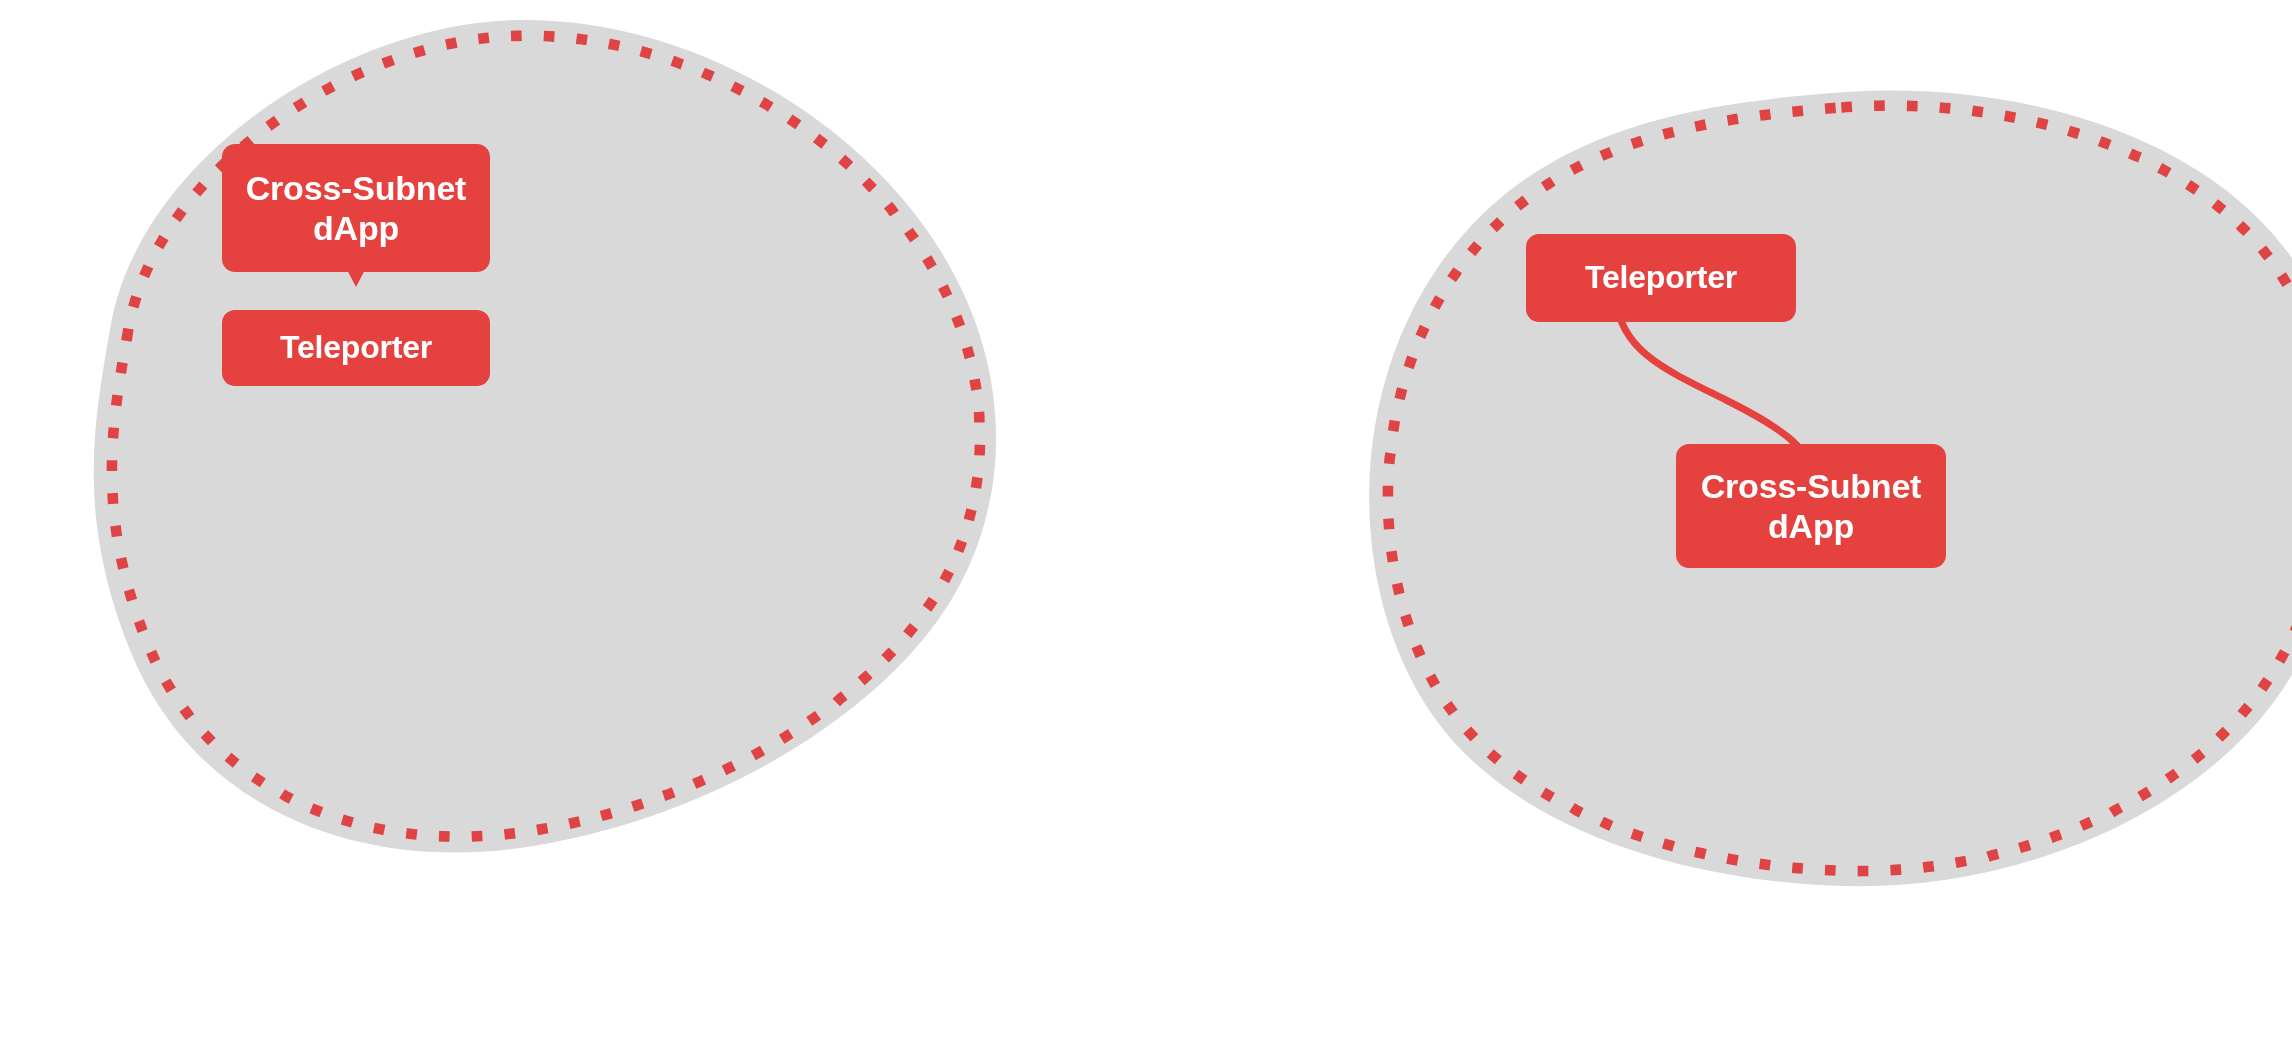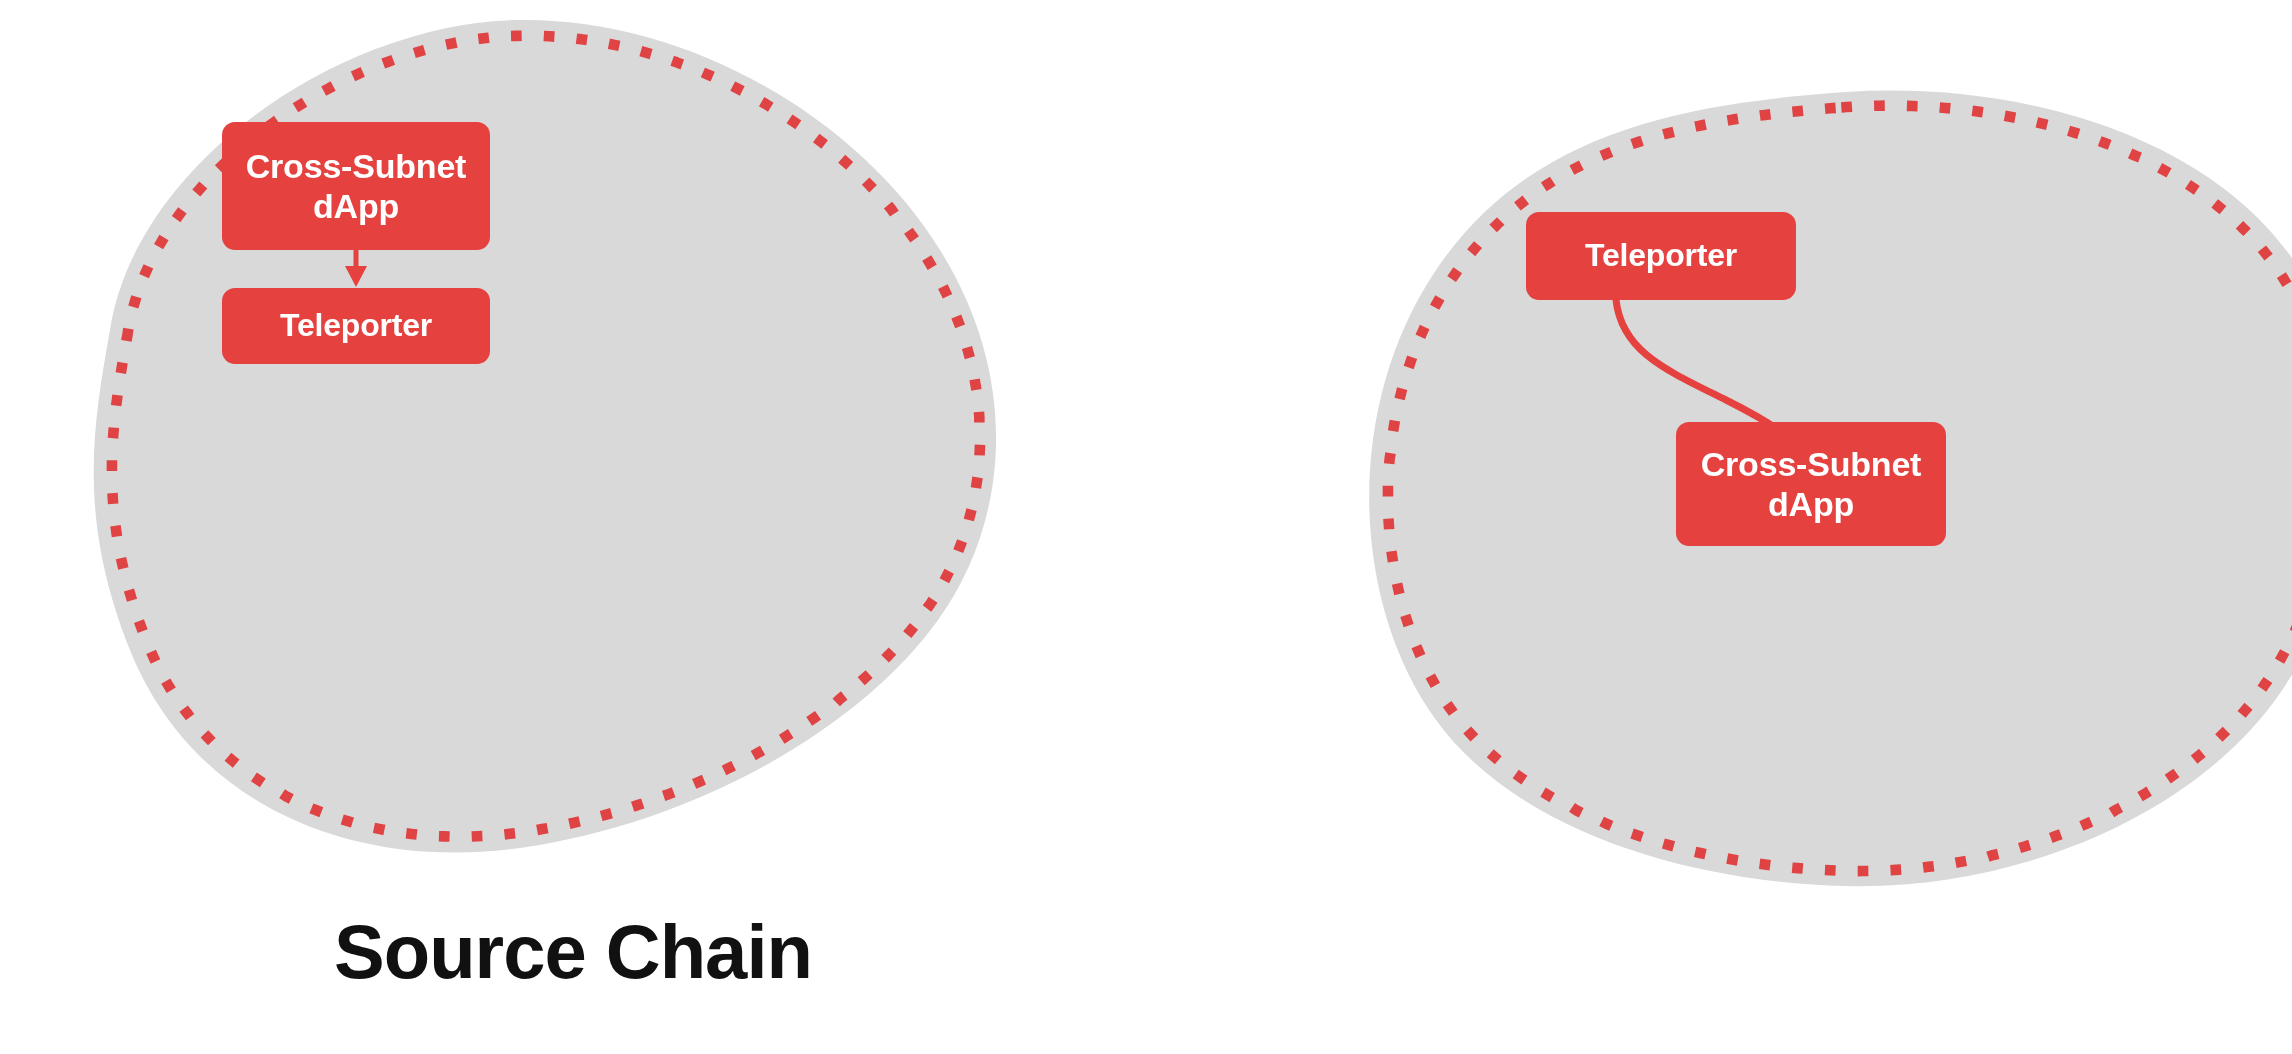--- a/index.html
+++ b/index.html
@@ -44,20 +44,21 @@
     color: #ffffff;
     display: flex;
     align-items: center;
     justify-content: center;
     text-align: center;
     font-weight: bold;
     line-height: 1.18;
     letter-spacing: -0.2px;
     box-sizing: border-box;
     padding: 4px 8px;
+    margin-top: 22px;
   }
 
   
   .src-dapp {
     left: 222px;
     top: 122px;
     width: 268px;
     height: 128px;
     font-size: 34px;
   }
@@ -127,21 +128,20 @@
     </svg>
 
     <div class="node-box src-dapp">
       <span><span>Cross-Subnet</span><br><span>dApp</span></span>
     </div>
 
     <div class="node-box src-teleporter">
       <span>Teleporter</span>
     </div>
 
-    <div class="chain-title title-source">Source Chain</div>
   </div>
 
   <div class="panel panel-destination">
 
     <svg class="blob-svg" viewBox="0 0 1146 1054">
       <defs>
         <path id="dstBlobPath" d="M 700 92
                  C 880 80, 1080 140, 1160 280
                  C 1236 412, 1210 600, 1120 712
                  C 1030 824, 860 890, 700 886

